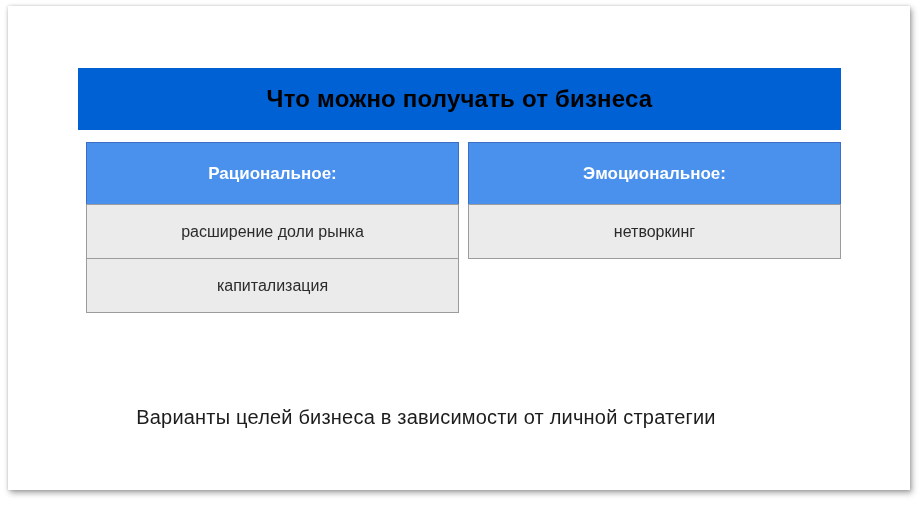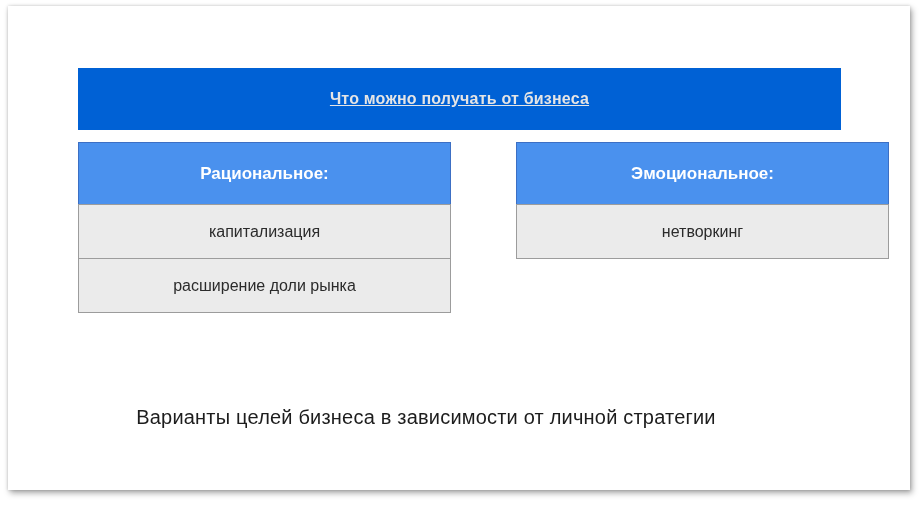--- a/index.html
+++ b/index.html
@@ -25,33 +25,32 @@
     left: 70px;
     top: 62px;
     width: 763px;
     height: 62px;
     background: #0061d5;
     display: flex;
     align-items: center;
     justify-content: center;
   }
   .title-bar .title-text {
-    color: #e5e5e5;
-    font-size: 16px;
+    color: #000000;
+    font-size: 24px;
     font-weight: 700;
     letter-spacing: 0.2px;
-    text-decoration: underline;
   }
   .column {
     position: absolute;
     top: 136px;
     width: 373px;
   }
-  .column.left  { left: 70px; }
-  .column.right { left: 460px; margin-left: 48px; }
+  .column.left  { left: 78px; }
+  .column.right { left: 460px; }
   .col-header {
     box-sizing: border-box;
     width: 100%;
     height: 63px;
     background: #4a91ee;
     border: 1px solid #3c6fc4;
     display: flex;
     align-items: center;
     justify-content: center;
     color: #ffffff;
@@ -89,24 +88,24 @@
 
   <div class="title-bar">
     <span class="title-text">Что можно получать от бизнеса</span>
   </div>
 
   <div class="column left">
     <div class="col-header">
       <span>Рациональное:</span>
     </div>
     <div class="col-row">
-      <span>капитализация</span>
+      <span>расширение доли рынка</span>
     </div>
     <div class="col-row">
-      <span>расширение доли рынка</span>
+      <span>капитализация</span>
     </div>
   </div>
 
   <div class="column right">
     <div class="col-header">
       <span>Эмоциональное:</span>
     </div>
     <div class="col-row">
       <span>нетворкинг</span>
     </div>

